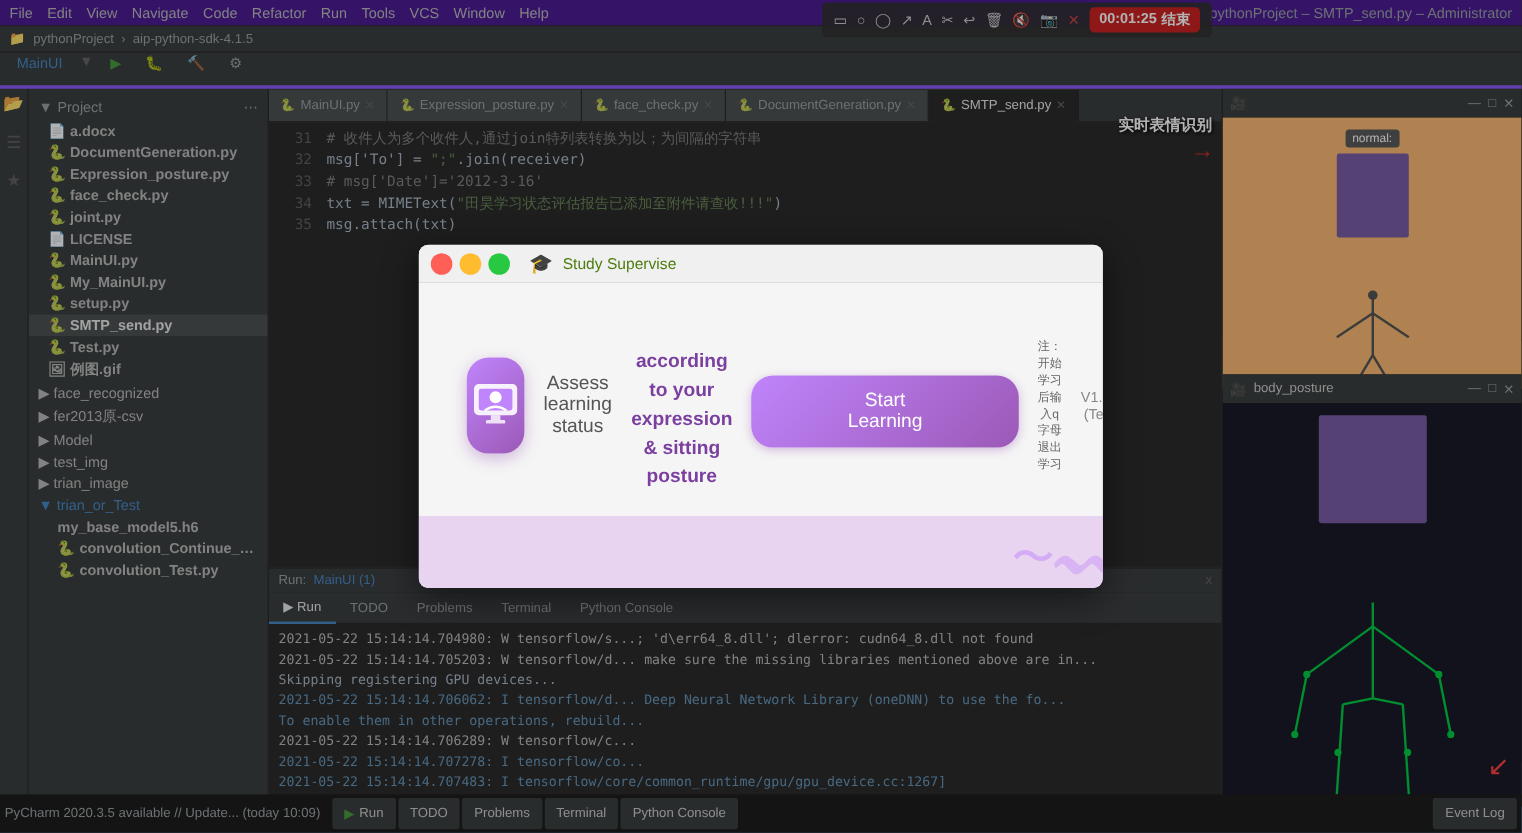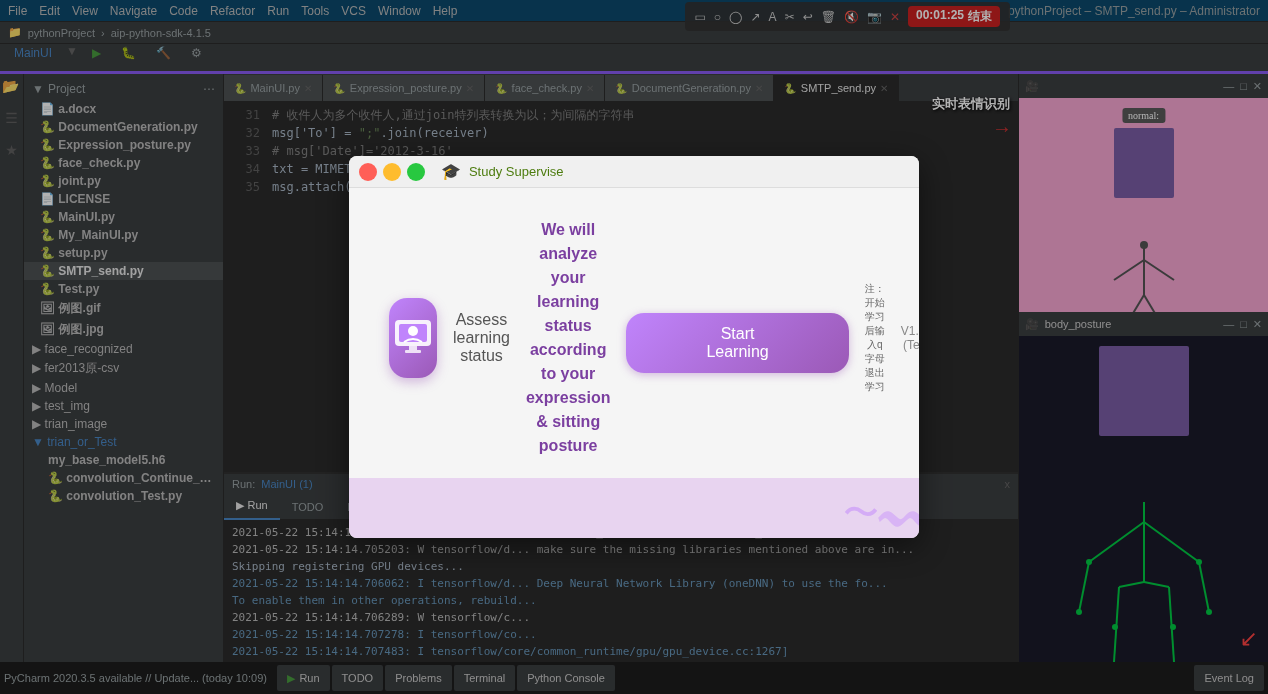--- a/index.html
+++ b/index.html
@@ -18,21 +18,21 @@
       width: 1268px;
       height: 694px;
       background: #3c3f41;
       display: flex;
       flex-direction: column;
       position: relative;
     }
 
     
     .menu-bar {
-      background: #0c4a6e;
+      background: #4c1d95;
       height: 22px;
       display: flex;
       align-items: center;
       padding: 0 8px;
       gap: 12px;
       border-bottom: 1px solid #2b2b2b;
       font-size: 12px;
       color: #bbb;
     }
     .menu-bar span { cursor: pointer; }
@@ -270,24 +270,23 @@
       align-items: center;
       padding: 0 6px;
       font-size: 11px;
       color: #9aa3a5;
       gap: 6px;
     }
     .camera-top-toolbar .cam-title { color: #ccc; font-size: 11px; }
     .camera-video-area {
       width: 100%;
       height: 226px;
-      background: #f9a8d4;
+      background: #fdba74;
       position: relative;
       overflow: hidden;
-      font-family: Liberation Serif, serif;
     }
     .face-label-box {
       position: absolute;
       top: 10px;
       left: 50%;
       transform: translateX(-50%);
       background: #5b5b5b;
       color: white;
       font-size: 10px;
       padding: 2px 6px;
@@ -537,21 +536,20 @@
       <div class="tree-item file">🐍 Expression_posture.py</div>
       <div class="tree-item file">🐍 face_check.py</div>
       <div class="tree-item file">🐍 joint.py</div>
       <div class="tree-item file">📄 LICENSE</div>
       <div class="tree-item file">🐍 MainUI.py</div>
       <div class="tree-item file">🐍 My_MainUI.py</div>
       <div class="tree-item file">🐍 setup.py</div>
       <div class="tree-item file" style="background:#4e5254; color:#e8e8e8;">🐍 SMTP_send.py</div>
       <div class="tree-item file">🐍 Test.py</div>
       <div class="tree-item file">🖼 例图.gif</div>
-      <div class="tree-item file">🖼 例图.jpg</div>
       <div class="tree-folder">▶ face_recognized</div>
       <div class="tree-folder">▶ fer2013原-csv</div>
       <div class="tree-folder">▶ Model</div>
       <div class="tree-folder">▶ test_img</div>
       <div class="tree-folder">▶ trian_image</div>
       <div class="tree-folder" style="color:#4a88c7;">▼ trian_or_Test</div>
       <div class="tree-item" style="padding-left:24px;">my_base_model5.h6</div>
       <div class="tree-item" style="padding-left:24px;">🐍 convolution_Continue_Train.py</div>
       <div class="tree-item" style="padding-left:24px;">🐍 convolution_Test.py</div>
     </div>
@@ -795,21 +793,21 @@
             <path d="M15 28 Q24 22 33 28" stroke="white" stroke-width="2" fill="none"></path>
 
             <rect x="20" y="32" width="8" height="4" fill="white" opacity="0.8"></rect>
             <rect x="16" y="36" width="16" height="3" rx="1" fill="white" opacity="0.8"></rect>
           </svg>
         </div>
 
         <div class="app-title-text">Assess learning status</div>
 
         <div class="app-description">
-          <span>We will analyze your learning status</span><br>
+          <br>
           <span>according to your</span><br>
           <span>expression &amp; sitting posture</span>
         </div>
 
         <button class="start-btn">Start Learning</button>
 
         <div class="note-text">注：开始学习后输入q字母退出学习</div>
 
         <div class="version-text">V1.0.2 (Test)</div>
       </div>

